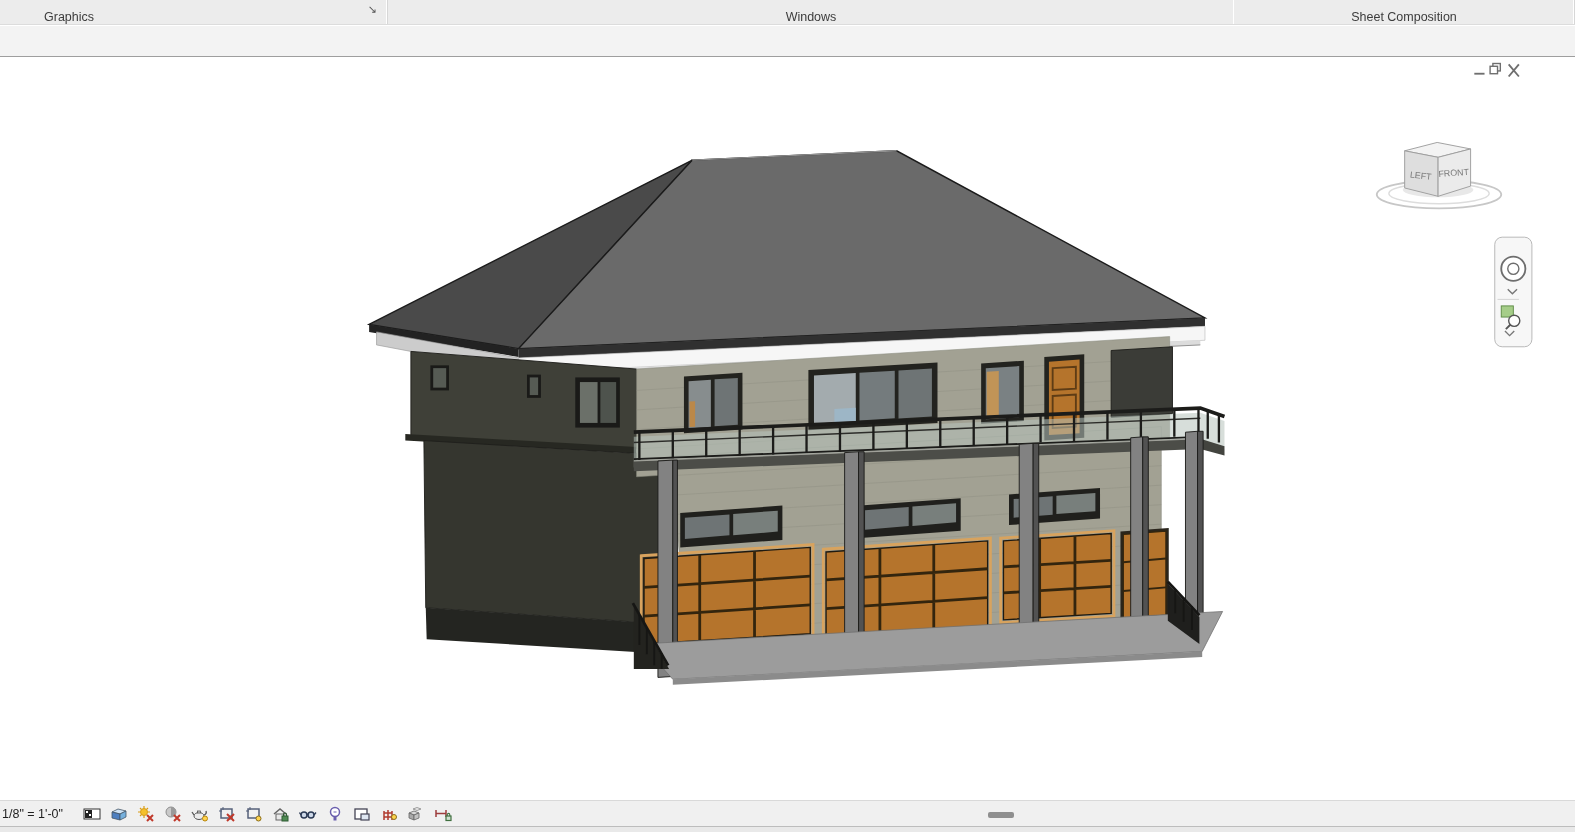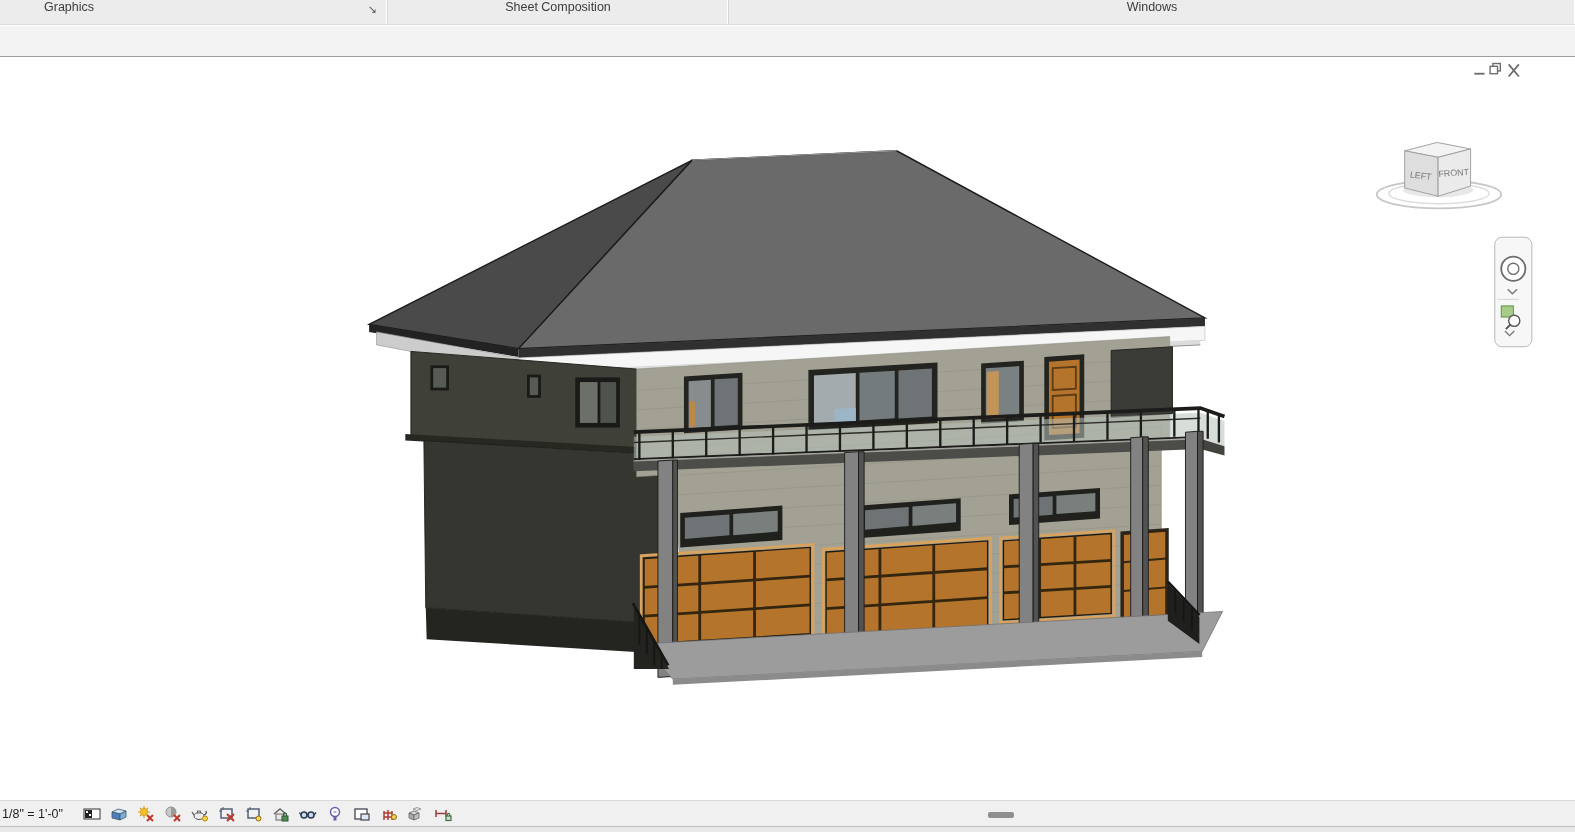--- a/index.html
+++ b/index.html
@@ -1,21 +1,21 @@
 <!DOCTYPE html>
 <html style="--roof-left: #4a4a4a; --roof-front: #6a6a6a; --cornice-front: #f6f6f6; --cornice-left: #cccccc; --wall-front: #a2a193; --wall-side-upper: #3f4038; --wall-side-lower: #35362f; --foundation: #242521; --glass-dark: #6e7475; --glass-light: #a3abae; --balcony-glass: #b7c2bc; --rail-dark: #1c1c1a; --door-wood: #b5742c; --door-trim-light: #d8a35e; --column-light: #828282; --column-dark: #525252; --slab: #9c9c9c; --window-frame: #23231f; --opening-dark: #3b3c37;"><head>
 <meta charset="utf-8">
 <style>
   html,body{margin:0;padding:0;background:#fff;}
   .screen{position:relative;width:1575px;height:832px;overflow:hidden;
           font-family:"Liberation Sans",sans-serif;background:#fff;}
   
   .ribbon{position:absolute;top:0;left:0;width:100%;height:56px;}
   .panel-row{display:flex;height:24px;background:#ececec;border-bottom:1px solid #dcdcdc;}
-  .panel{position:relative;display:flex;align-items:flex-start;justify-content:center;
+  .panel{position:relative;display:flex;align-items:flex-end;justify-content:center;
          height:100%;font-size:12.5px;color:#3c3c3c;border-right:1px solid #d7d7d7;
          box-shadow:inset -1px 0 0 #ffffff;cursor:default;}
   .panel.first{justify-content:flex-start;padding-left:44px;box-sizing:border-box;}
   .launcher{position:absolute;right:10px;top:3px;font-size:11px;color:#555;}
   .ribbon-body{height:30px;background:#f3f3f3;border-top:1px solid #ffffff;
                border-bottom:2px solid #9e9e9e;}
   
   .canvas{position:absolute;top:57px;left:0;width:1575px;height:743px;background:#ffffff;}
   .canvas svg{display:block;}
   
@@ -34,25 +34,25 @@
 <body>
 
 <div class="screen">
 
   <div class="ribbon">
     <div class="panel-row">
       <div class="panel first" style="width:388px">
         <span>Graphics</span>
         <span class="launcher">↘</span>
       </div>
+      <div class="panel" style="flex:1;border-right:none">
+        <span>Windows</span>
+      </div>
       <div class="panel" style="width:340px">
         <span>Sheet Composition</span>
-      </div>
-      <div class="panel" style="flex:1;border-right:none">
-        <span>Windows</span>
       </div>
     </div>
     <div class="ribbon-body"></div>
   </div>
 
   <div class="canvas">
   <svg width="1575" height="743" viewBox="0 57 1575 800">
 
     <g>
       <path d="M337,345 L685,168 L498,371 Z" style="fill:var(--roof-left)" stroke="#1b1b1b" stroke-width="1.5"></path>

